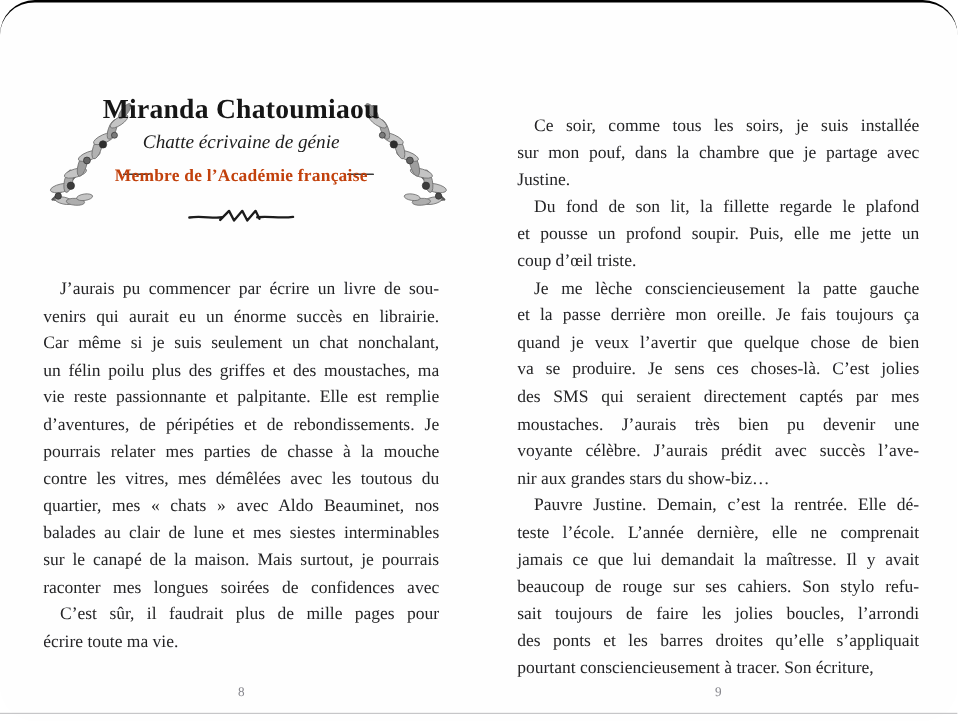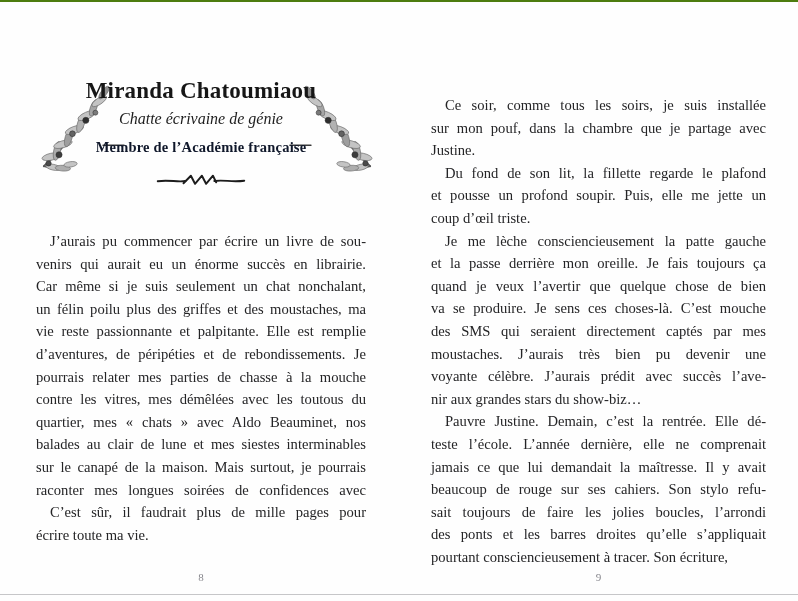--- a/index.html
+++ b/index.html
@@ -4,22 +4,23 @@
 <style>
   html, body { margin: 0; padding: 0; background: #ffffff; }
   body {
     width: 798px; height: 601px; overflow: hidden; position: relative;
     font-family: "Liberation Serif", "DejaVu Serif", serif;
     color: #232323;
   }
   .spread {
     position: absolute; inset: 0;
     background: #fefefe;
-    border-top: 2px solid #4d7c0f;
+    border-top: 2px solid #000000;
     box-sizing: border-box;
+    border-radius: 29px;
   }
   .bottom-rule {
     position: absolute; left: 0; right: 0; top: 592px;
     border-top: 1px solid #c6c6c8; height: 0;
   }
   .page { position: absolute; top: 0; height: 592px; }
   .page-left  { left: 36px;  width: 330px; }
   .page-right { left: 431px; width: 335px; }
 
   
@@ -29,21 +30,21 @@
     color: #161616; letter-spacing: 0.2px;
   }
   .heading-subtitle {
     position: absolute; top: 107px; left: 0; right: 0;
     text-align: center; font-style: italic; font-size: 16px; line-height: 1.2;
     color: #1d1d1d;
   }
   .heading-affiliation {
     position: absolute; top: 137px; left: 0; right: 0;
     text-align: center; font-weight: bold; font-size: 14.5px; line-height: 1.2;
-    color: #0f172a; letter-spacing: 0.2px;
+    color: #c2410c; letter-spacing: 0.2px;
   }
   .branch { position: absolute; width: 92px; height: 88px; top: 82px; }
   .branch-left  { left: 0px; }
   .branch-right { left: 250px; transform: scaleX(-1); }
   .divider { position: absolute; top: 170px; left: 0; right: 0; text-align: center; }
   .divider svg { display: inline-block; }
 
   
   .bodytext {
     position: absolute; left: 0; right: 0;
@@ -178,21 +179,21 @@
         </div>
         <div class="para">
           <div class="line first">Du fond de son lit, la fillette regarde le plafond</div>
           <div class="line">et pousse un profond soupir. Puis, elle me jette un</div>
           <div class="line last">coup d’œil triste.</div>
         </div>
         <div class="para">
           <div class="line first">Je me lèche consciencieusement la patte gauche</div>
           <div class="line">et la passe derrière mon oreille. Je fais toujours ça</div>
           <div class="line">quand je veux l’avertir que quelque chose de bien</div>
-          <div class="line">va se produire. Je sens ces choses-là. C’est mouche</div>
+          <div class="line">va se produire. Je sens ces choses-là. C’est jolies</div>
           <div class="line">des SMS qui seraient directement captés par mes</div>
           <div class="line">moustaches. J’aurais très bien pu devenir une</div>
           <div class="line">voyante célèbre. J’aurais prédit avec succès l’ave-</div>
           <div class="line last">nir aux grandes stars du show-biz…</div>
         </div>
         <div class="para">
           <div class="line first">Pauvre Justine. Demain, c’est la rentrée. Elle dé-</div>
           <div class="line">teste l’école. L’année dernière, elle ne comprenait</div>
           <div class="line">jamais ce que lui demandait la maîtresse. Il y avait</div>
           <div class="line">beaucoup de rouge sur ses cahiers. Son stylo refu-</div>

